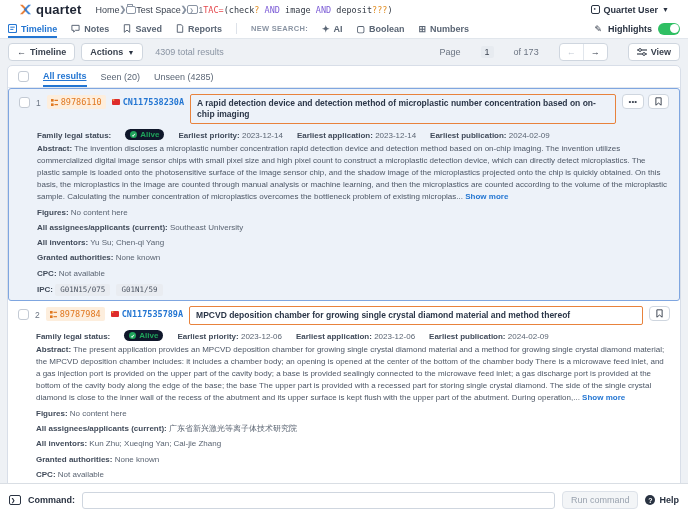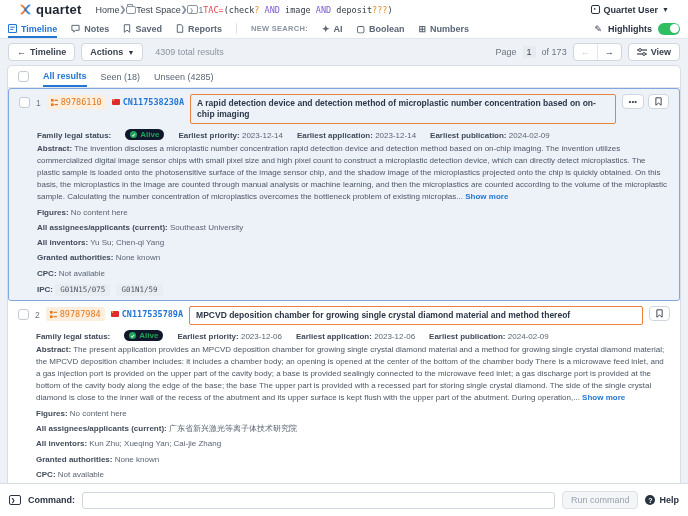--- a/index.html
+++ b/index.html
@@ -37,34 +37,34 @@
   .nav-right { margin-left:auto; display:flex; align-items:center; gap:6px; }
   .hl-label { font-size:9px; font-weight:bold; color:#2a3342; }
   .toggle { width:22px; height:12px; background:#2fbf63; border-radius:6px; position:relative; }
   .toggle:after { content:""; position:absolute; right:1.5px; top:1.5px; width:9px; height:9px; background:#fff; border-radius:50%; }
 
   
   .toolbar { height:26px; display:flex; align-items:center; padding:0 8px; gap:6px; }
   .btn { background:#fff; border:1px solid #cfd6df; border-radius:4px; font-size:9px; font-weight:bold;
          color:#3b4350; padding:3px 8px; display:flex; align-items:center; gap:4px; cursor:pointer; }
   .total { font-size:9px; color:#8a94a3; margin-left:6px; }
-  .pager { margin-left:auto; display:flex; align-items:center; gap:6px; font-size:9px; color:#6b7482; }
+  .pager { margin-left:auto; display:flex; align-items:center; gap:20px; font-size:9px; color:#6b7482; }
   .page-box { background:#e7ebf0; border-radius:2px; padding:1px 4px; color:#3b4350; }
   .arrow-group { display:flex; border:1px solid #cfd6df; border-radius:4px; overflow:hidden; background:#fff; }
   .arrow-btn { padding:3px 7px; font-size:9px; color:#2a3342; cursor:pointer; }
   .arrow-btn.disabled { color:#c3cad4; }
   .arrow-btn + .arrow-btn { border-left:1px solid #e1e6ec; }
 
   
   .panel { background:#fff; margin:0 7px; border:1px solid #d8dee8; border-radius:5px 5px 0 0;
            height:421px; overflow:hidden; }
   .filter-row { display:flex; align-items:center; gap:14px; padding:0 10px; height:22px; border-bottom:1px solid #e3e8ef; }
   .checkbox { width:11px; height:11px; border:1px solid #c3cad4; border-radius:3px; background:#fff; }
   .ftab { font-size:9px; color:#5b6675; height:100%; display:flex; align-items:center; cursor:pointer; }
-  .ftab.active { color:#2476d2; font-weight:bold; border-bottom:2px solid #2476d2; padding-top:0; }
+  .ftab.active { color:#2476d2; font-weight:bold; border-bottom:2px solid #2476d2; padding-top:0;text-decoration:underline; }
 
   .card { padding:5px 10px 4px 10px; border-bottom:1px solid #e3e8ef; }
   .card.selected { background:#edf2f9; border:1.5px solid #7fa6e0; border-radius:3px; }
   .card-head { display:flex; align-items:flex-start; gap:6px; }
   .idx { font-size:8.5px; color:#6b7482; margin-top:4px; }
   .fam-chip { display:flex; align-items:center; gap:3px; background:#fdeedd; border-radius:2px;
               padding:2px 4px; margin-top:1px; }
   .fam-id { font-size:8.5px; color:#e07820; }
   .pub { display:flex; align-items:center; gap:3px; margin-top:3px; }
   .flag { width:8px; height:6px; background:#de2c2c; border-radius:1px; position:relative; }
@@ -204,21 +204,21 @@
         </svg>
       <span>View</span>
     </div>
   </div>
 </div>
 
 <div class="panel">
   <div class="filter-row">
     <div class="checkbox"></div>
     <div class="ftab active">All results</div>
-    <div class="ftab">Seen (18)</div>
+    <div class="ftab">Seen (20)</div>
     <div class="ftab">Unseen (4285)</div>
   </div>
 
   <div class="card selected">
     <div class="card-head">
       <div class="checkbox" style="margin-top:3px;"></div>
       <span class="idx">1</span>
       <div class="fam-chip">
         <svg width="7" height="7" viewBox="0 0 8 8">
             <rect x="0" y="0" width="3" height="3" fill="#e07820"></rect>

